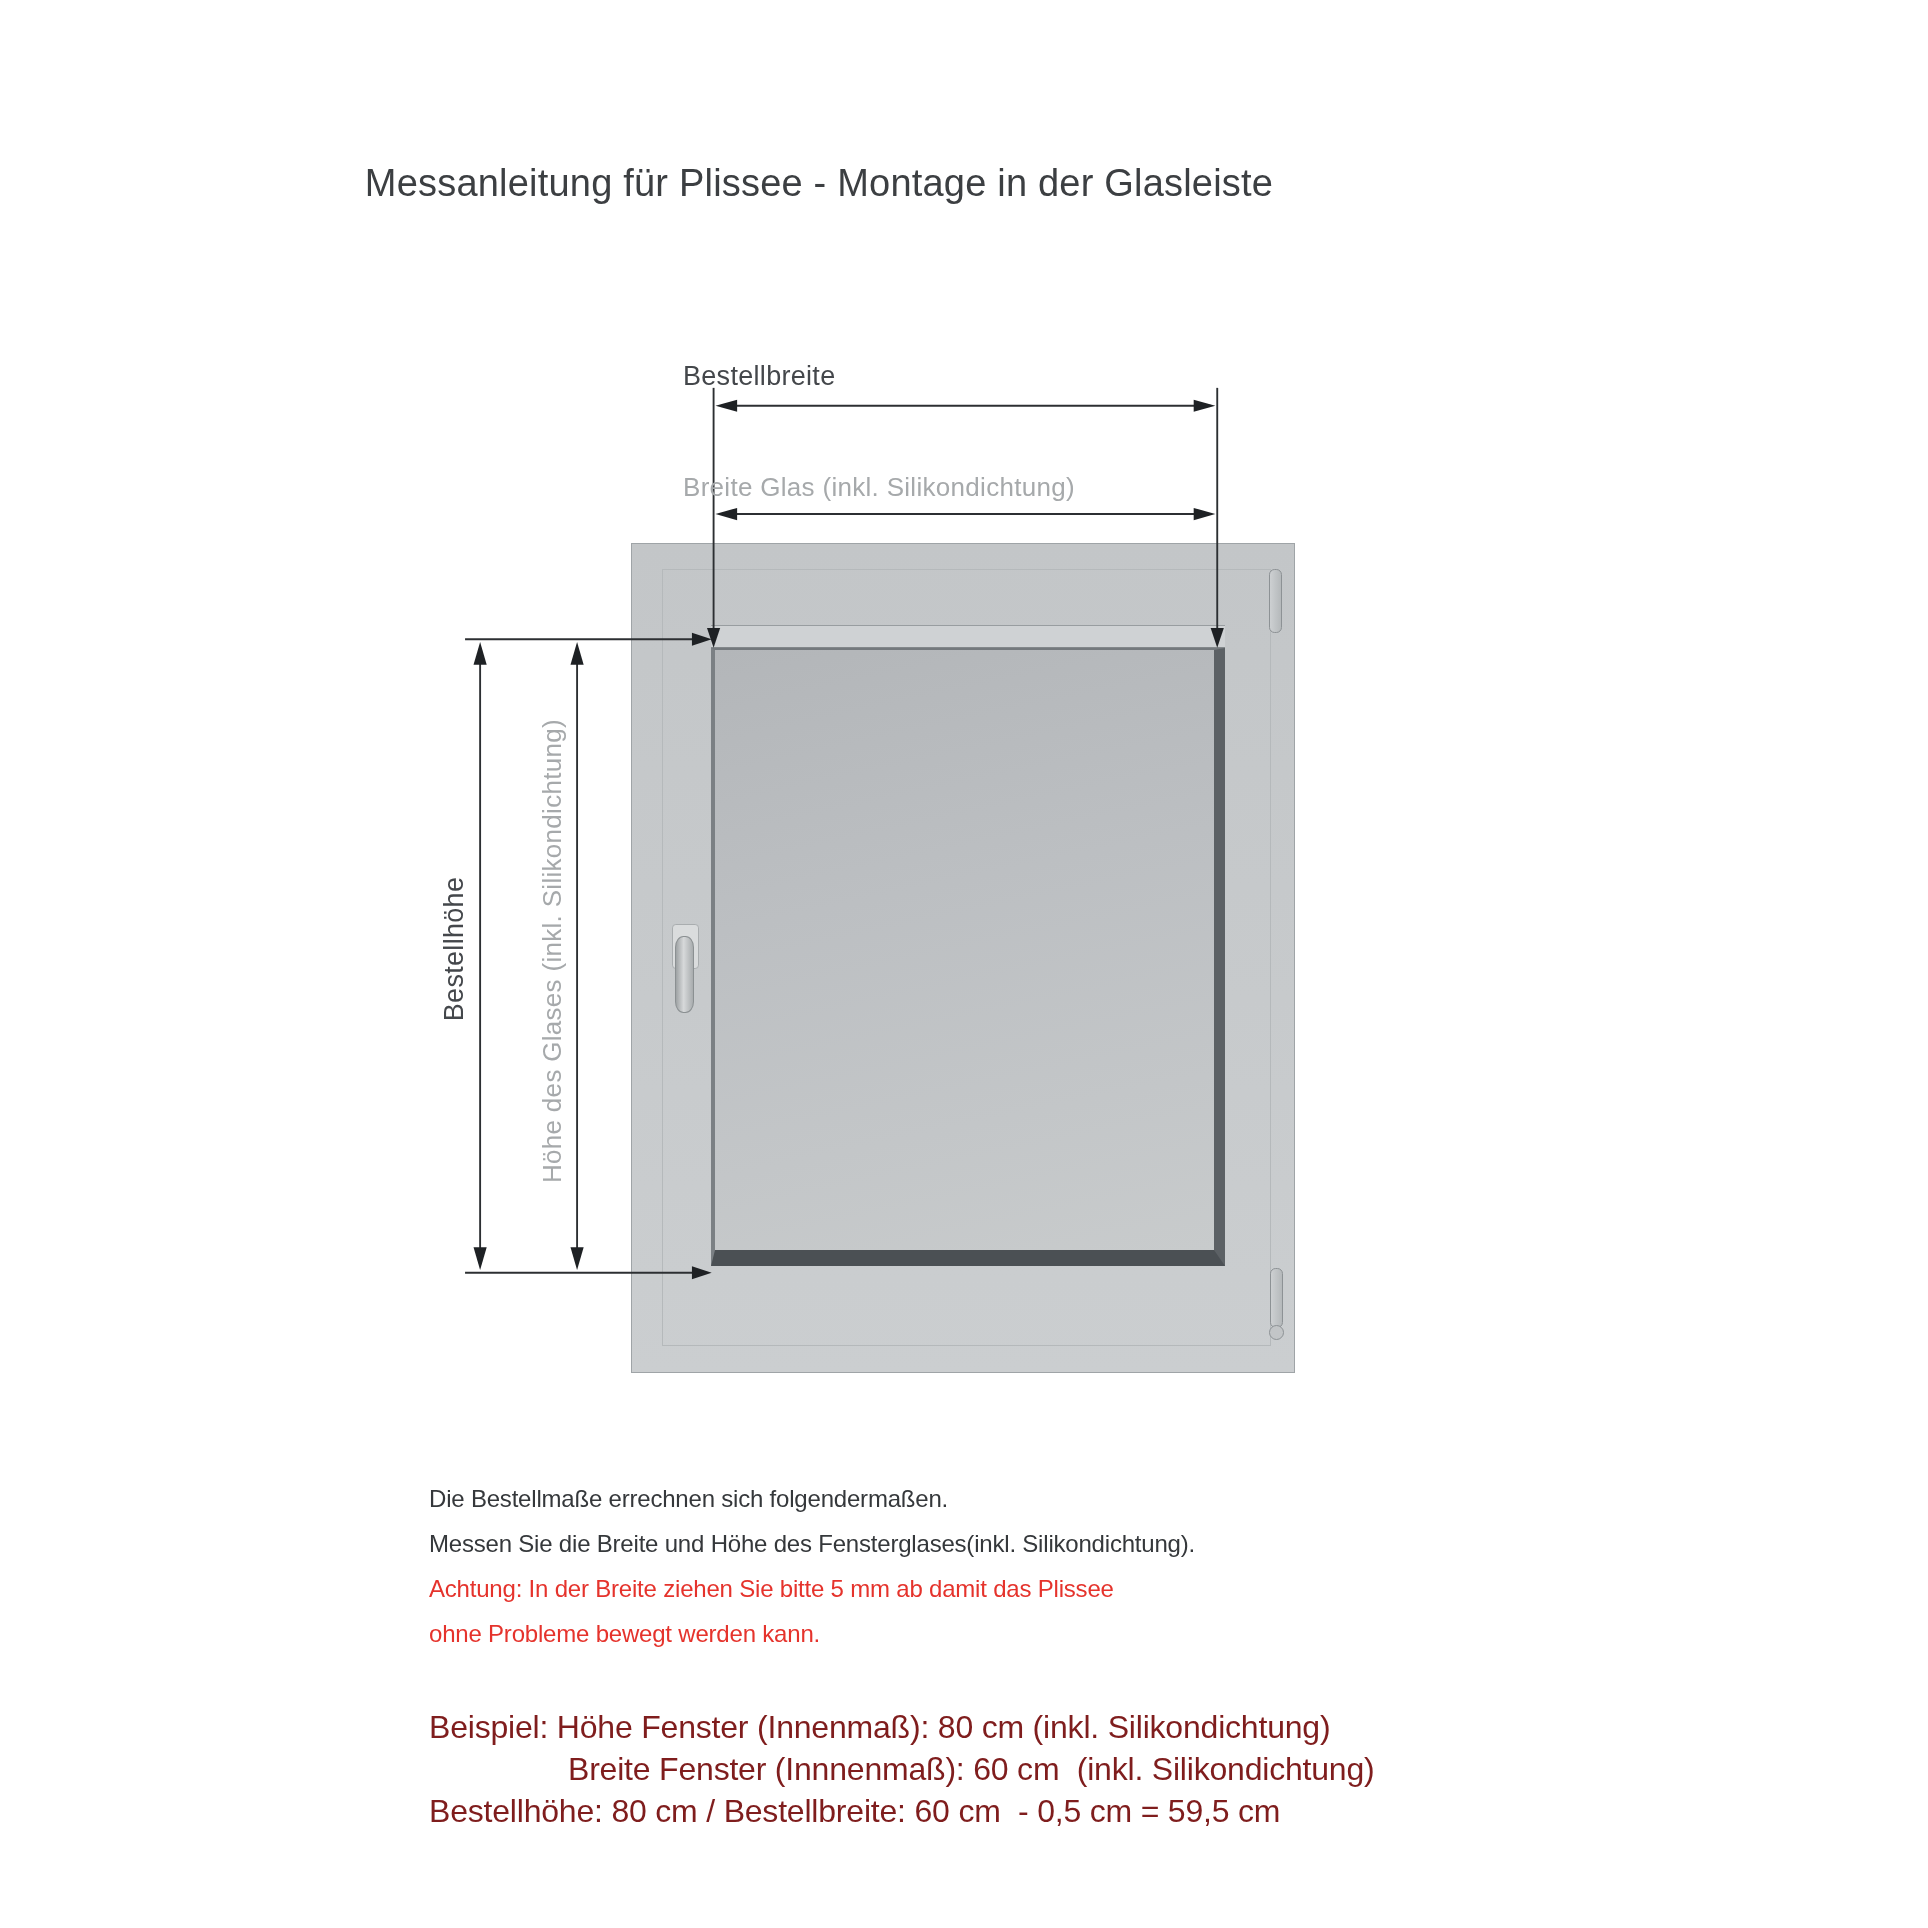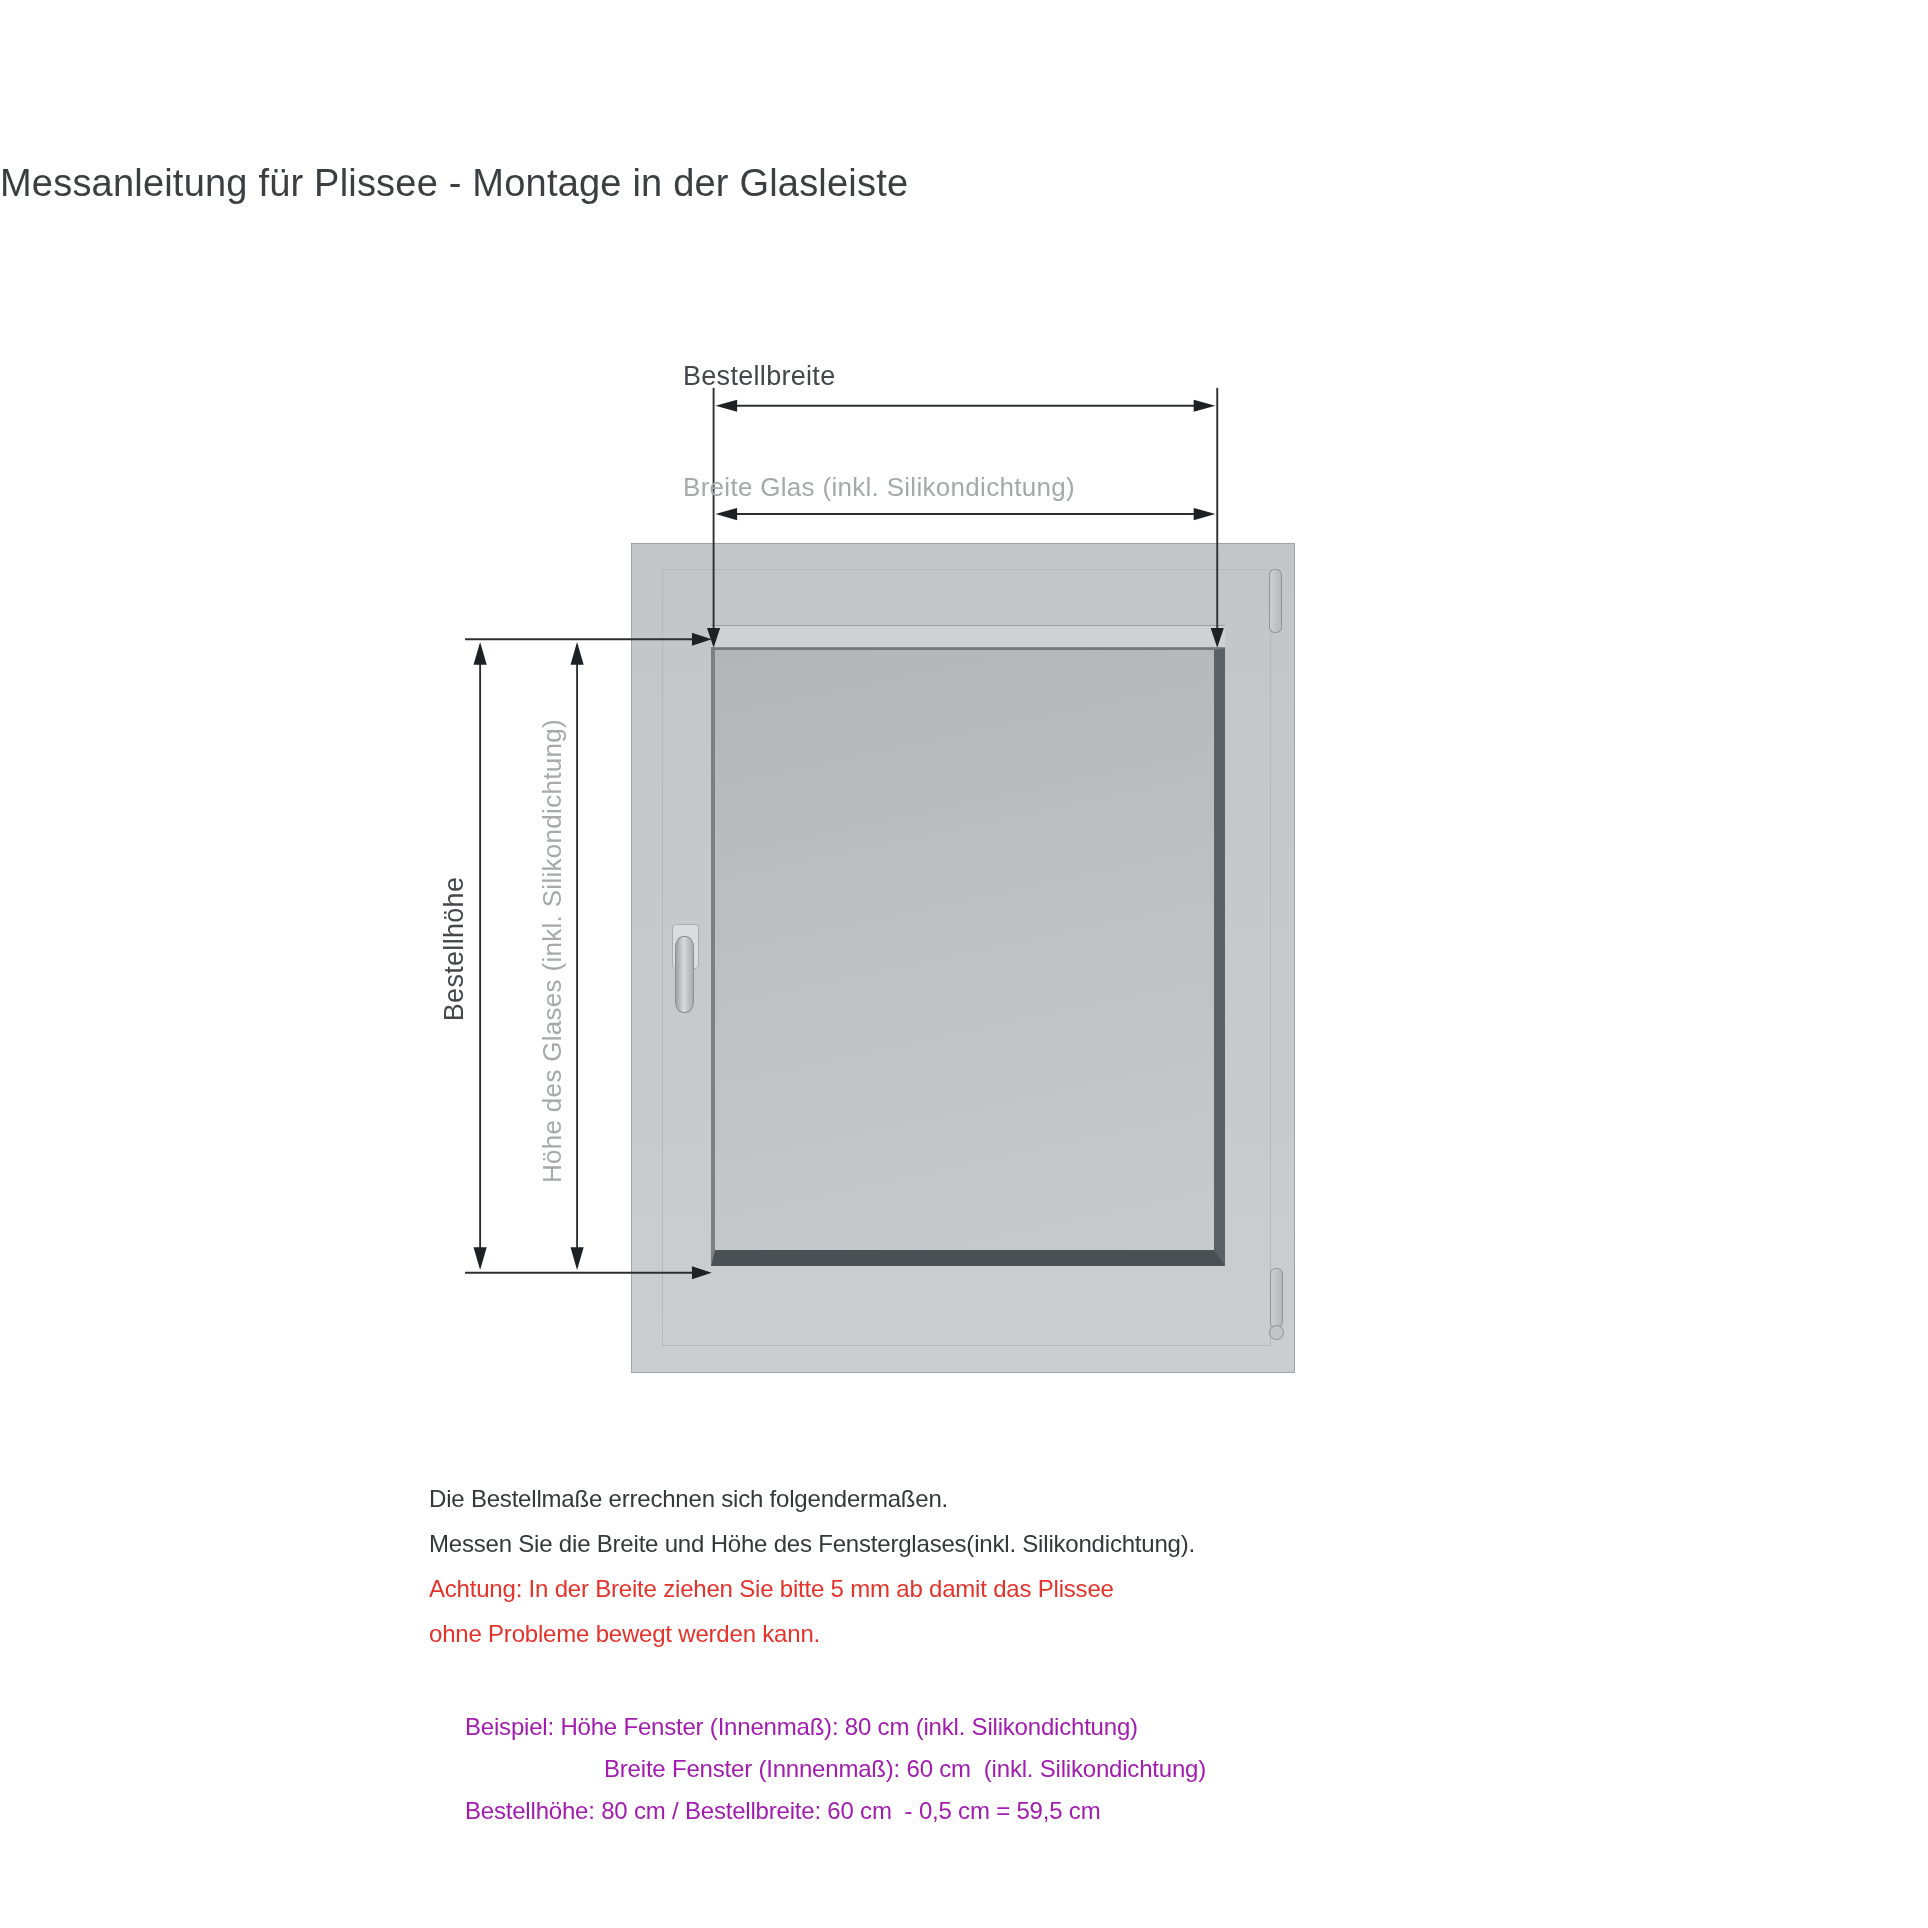--- a/index.html
+++ b/index.html
@@ -2,21 +2,21 @@
 <html style="font-size:15px"><head>
 <meta charset="utf-8">
 <style>
   html,body{margin:0;padding:0;background:#ffffff;}
   #canvas{
     position:relative;width:1928px;height:1928px;background:#ffffff;overflow:hidden;
     font-family:"Liberation Sans", sans-serif;color:#3b3e41;
   }
   
   .page-title{
-    position:absolute;top:162px;left:0;width:1638px;text-align:left;
+    position:absolute;top:162px;left:0;width:1638px;text-align:center;
     font-size:38px;font-weight:300;letter-spacing:0.2px;color:#3c3f42;
   }
   
   .window{
     position:absolute;left:631px;top:543px;width:664px;height:830px;
     background:linear-gradient(180deg,#c3c6c8 0%,#c7cacc 55%,#cbced0 100%);
     border:0.9px solid #9fa4a7;box-sizing:border-box;
   }
   .window-bevel{
     position:absolute;left:30px;top:24.5px;right:23.5px;bottom:26px;
@@ -59,22 +59,22 @@
   .dim-label{position:absolute;white-space:nowrap;}
   .dim-label.h{width:565px;text-align:left;}
   .lbl-dark{color:#44474b;font-size:27px;font-weight:300;letter-spacing:0.3px;}
   .lbl-gray{color:#a6a9ab;font-size:26px;font-weight:300;letter-spacing:0.3px;}
   .rot{transform:translate(-50%,-50%) rotate(-90deg);}
   
   .instructions{position:absolute;left:429px;top:1476px;font-size:24px;font-weight:300;
     line-height:45px;letter-spacing:-0.2px;color:#35383b;}
   .instructions .line{white-space:pre;}
   .warning{color:#e5332c;}
-  .example{position:absolute;left:429px;top:1706px;font-size:24px;font-weight:300;
-    line-height:42px;letter-spacing:-0.2px;color:#a21caf;margin-left:36px;}
+  .example{position:absolute;left:429px;top:1706px;font-size:32px;font-weight:300;
+    line-height:42px;letter-spacing:-0.2px;color:#7f1d1d;}
   .example .line{white-space:pre;}
   .example .indent{padding-left:139px;}
 </style>
 </head>
 <body>
 
 <div id="canvas">
 
   <div class="page-title">Messanleitung für Plissee - Montage in der Glasleiste</div>
 

